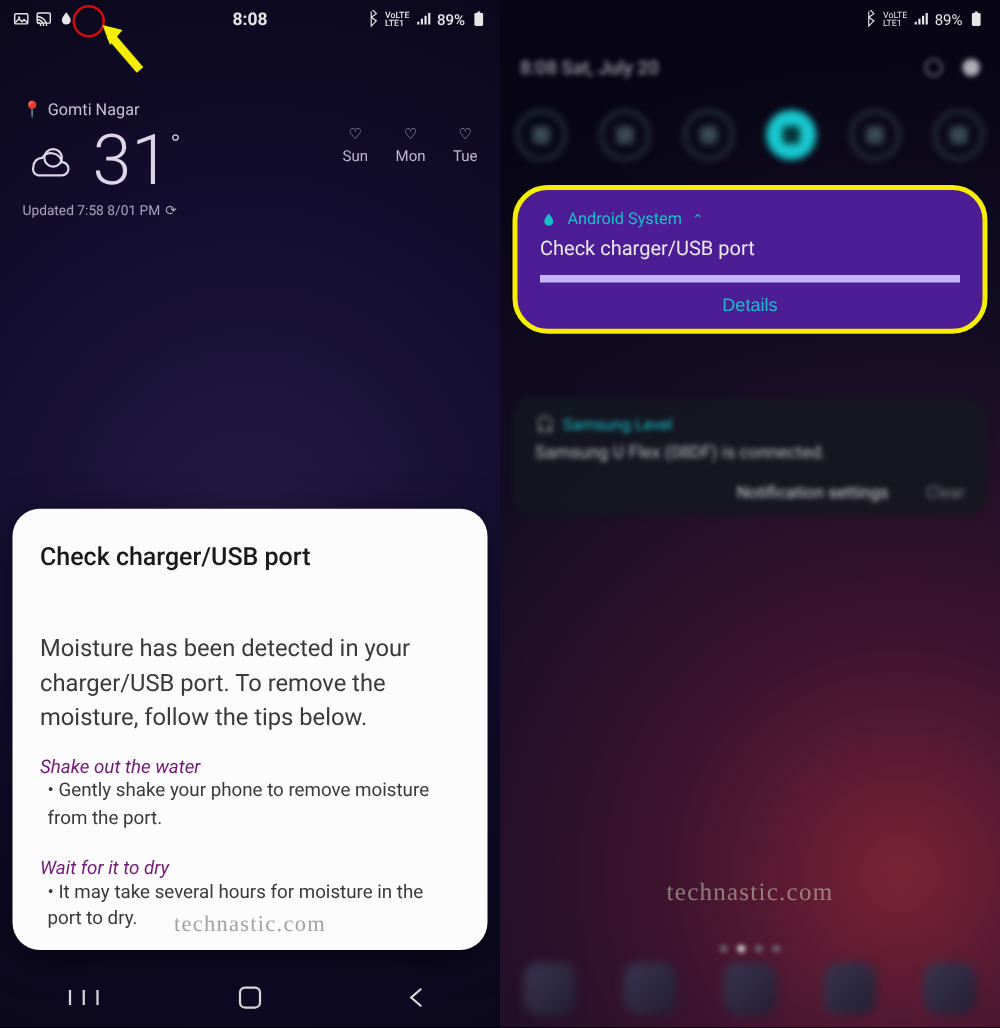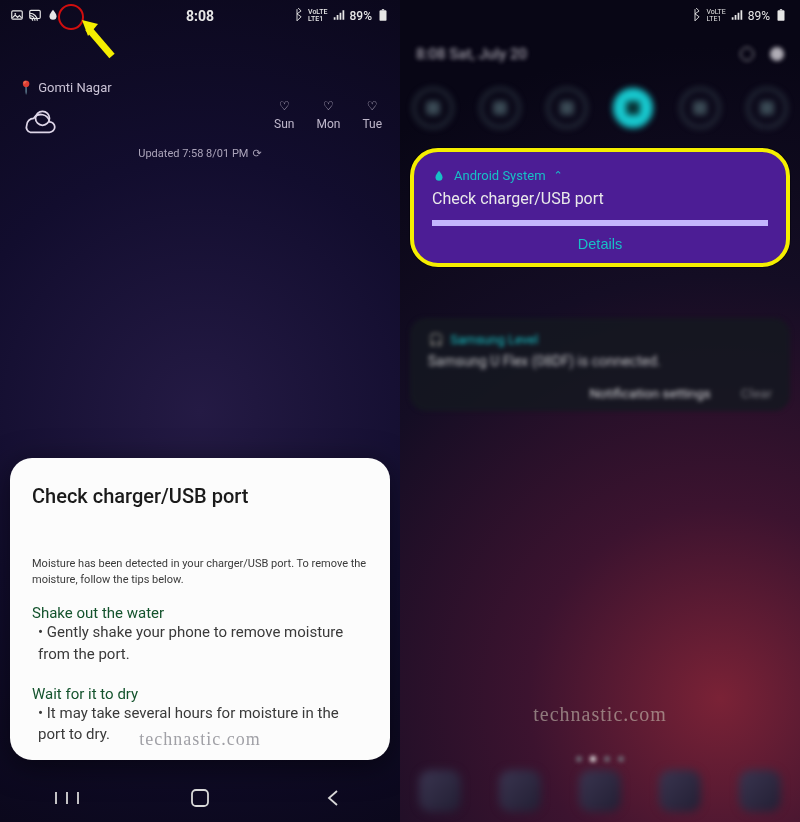--- a/index.html
+++ b/index.html
@@ -38,32 +38,32 @@
     position: absolute; top: 80px; left: 18px; right: 18px;
     color: #ded6e8; filter: blur(0.4px);
   }
   .weather .loc { font-size: 13px; opacity: 0.9; display: flex; align-items: center; gap: 4px;}
   .weather .row { display: flex; align-items: flex-start; gap: 14px; margin-top: 4px;}
   .weather .big { font-size: 56px; font-weight: 300; line-height: 1; display: flex; }
   .weather .big sup { font-size: 22px; margin-top: 6px;}
   .weather .sun { width: 42px; height: 42px; align-self: center; }
   .weather .days { display: flex; gap: 22px; font-size: 12px; opacity: 0.85; margin-left: auto; text-align: center;}
   .weather .days div { display:flex; flex-direction:column; align-items:center; gap:4px;}
-  .weather .upd { font-size: 11px; opacity: 0.75; text-align: right; margin-top: 6px; display:flex; justify-content:center; align-items:center; gap:4px;}
+  .weather .upd { font-size: 11px; opacity: 0.75; text-align: right; margin-top: 6px; display:flex; justify-content:flex-start; align-items:center; gap:4px;}
 
   
   .dialog {
     position: absolute; left: 10px; right: 10px; bottom: 62px;
     background: #fcfcfc; color: #262626; border-radius: 22px;
     padding: 26px 22px 14px 22px;
     box-shadow: 0 6px 30px rgba(0,0,0,0.5);
   }
   .dialog h2 { font-size: 20px; font-weight: 500; margin-bottom: 18px; color: #1a1a1a;}
-  .dialog p { font-size: 11px; line-height: 1.45; color: #3a3a3a; margin-bottom: 16px; margin-top: 48px;}
-  .dialog .sect-title { font-size: 15px; color: #14532d; }
+  .dialog p { font-size: 19px; line-height: 1.45; color: #3a3a3a; margin-bottom: 16px; margin-top: 48px;}
+  .dialog .sect-title { font-size: 15px; color: #701a75; font-style: italic; }
   .dialog .bullet { font-size: 15px; color: #3a3a3a; line-height: 1.45; padding-left: 6px;}
   .dialog .ok-row { text-align: center; margin-top: 16px;}
   .dialog .ok { color: #1a6fd4; font-size: 15px; font-weight: 600; background: none; border: none; padding: 8px 20px; cursor: pointer;}
 
   .watermark-left {
     position: absolute; bottom: 72px; left: 50%; transform: translateX(-50%);
     color: #8a8a91; font-size: 18px; letter-spacing: 1px; font-weight: 400; opacity: 0.8;
     font-family: Georgia, serif;
   }
 
@@ -206,20 +206,24 @@
         <span>📍</span>
         <span>Gomti Nagar</span>
       </div>
       <div class="row">
         <span class="sun">
           <svg viewBox="0 0 48 48">
               <circle cx="28" cy="22" r="8" fill="none" stroke="#ded6e8" stroke-width="2"></circle>
               <path d="M10 30a8 8 0 018-8 10 10 0 0118 4 6 6 0 010 12H14a6 6 0 01-4-8z" fill="none" stroke="#ded6e8" stroke-width="2"></path>
             </svg>
         </span>
+        <span class="big">
+            <span>31</span>
+            <sup>°</sup>
+          </span>
         <div class="days">
           <div>
               <span>♡</span>
               <span>Sun</span>
             </div>
           <div>
               <span>♡</span>
               <span>Mon</span>
             </div>
           <div>

